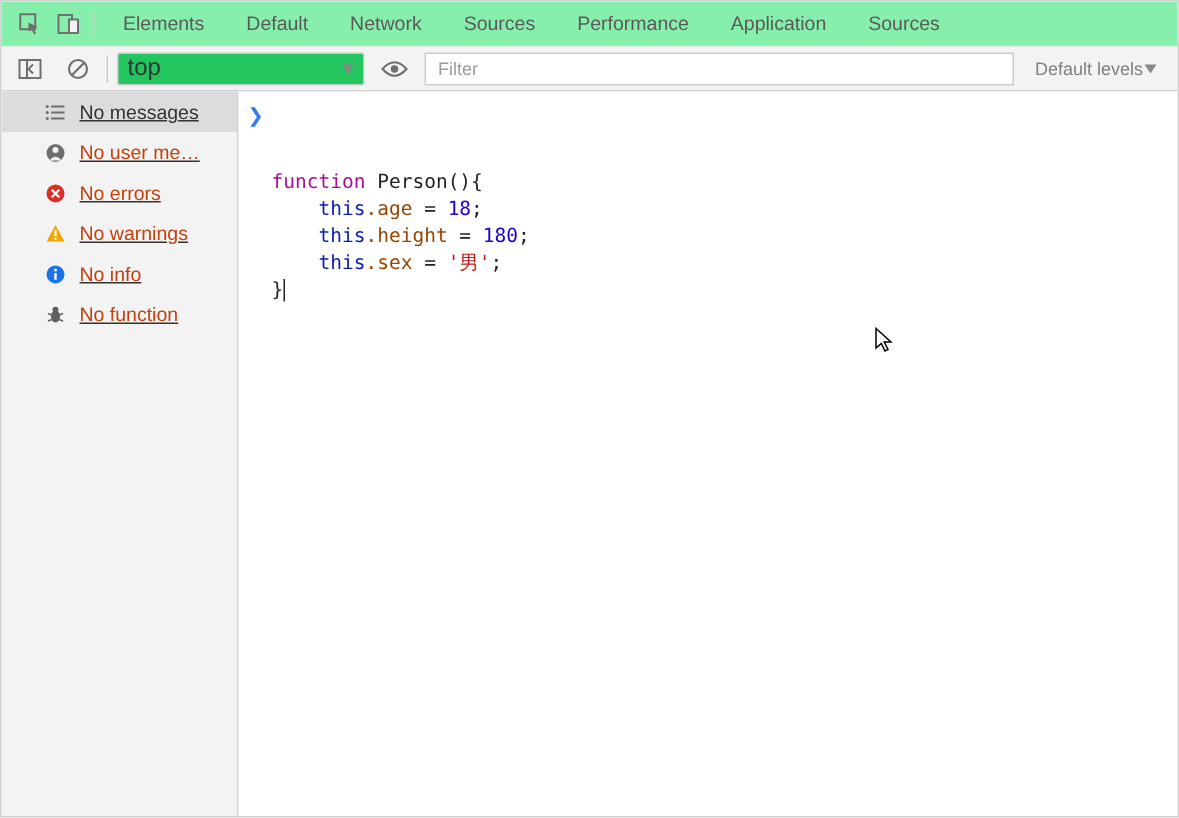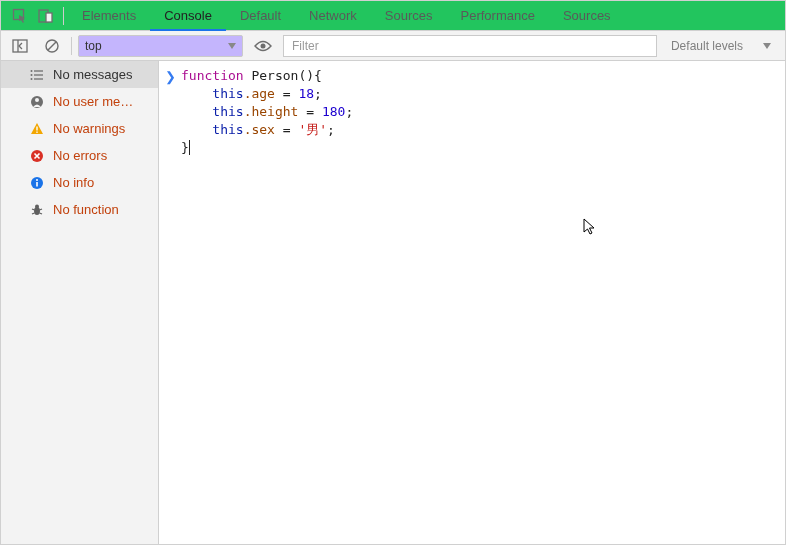--- a/index.html
+++ b/index.html
@@ -12,21 +12,21 @@
       background: #fff;
       overflow: hidden;
       border: 1px solid #d0d0d0;
     }
     .tabs {
       display: flex;
       align-items: center;
       height: 30px;
       border-bottom: 1px solid #d0d0d0;
       padding-left: 6px;
-      background: #22c55e;
+      background: #86efac;
     }
     .tabs .icon-btn {
       width: 26px;
       height: 26px;
       display: flex;
       align-items: center;
       justify-content: center;
       color: #6e6e6e;
     }
     .tab {
@@ -56,25 +56,25 @@
       display: flex;
       align-items: center;
       justify-content: center;
       color: #6e6e6e;
       border-radius: 2px;
     }
     .context-select {
       display: flex;
       align-items: center;
       border: 1px solid #cacaca;
-      background: #c4b5fd;
+      background: #22c55e;
       height: 22px;
       min-width: 165px;
       padding: 0 6px;
-      font-size: 12px;
+      font-size: 16px;
       color: #333;
       justify-content: space-between;
       border-radius: 2px;
     }
     .eye-btn {
       width: 28px;
       height: 22px;
       display: flex;
       align-items: center;
       justify-content: center;
@@ -86,34 +86,35 @@
       border: 1px solid #cacaca;
       padding: 0 8px;
       font-size: 12px;
       color: #0f766e;
       outline: none;
     }
     .filter-input::placeholder { color: #9a9a9a; }
     .levels {
       display: flex;
       align-items: center;
-      gap: 20px;
+      gap: 1px;
       color: #808080;
       font-size: 12px;
       padding: 0 8px;
       cursor: pointer;
     }
     .main {
       display: flex;
       height: calc(545px - 62px);
     }
     .sidebar {
       width: 158px;
       border-right: 1px solid #d0d0d0;
       background: #f3f3f3;
+      text-decoration: underline;
     }
     .sb-item {
       display: flex;
       align-items: center;
       gap: 10px;
       padding: 6px 10px 6px 28px;
       color: #c2410c;
       font-size: 13px;
       cursor: pointer;
       white-space: nowrap;
@@ -148,20 +149,21 @@
       position: absolute;
       left: 6px;
       top: 8px;
       font-family: Arial;
     }
     pre.code {
       margin-left: 16px;
       white-space: pre;
       line-height: 18px;
       color: #222;
+      margin-top: 46px;
     }
     .kw { color: #aa0d91; }
     .fn { color: #222; }
     .prop { color: #994500; }
     .this { color: #0d22aa; }
     .num { color: #1c00cf; }
     .str { color: #c41a16; }
     .caret-blink { border-left: 1.2px solid #222; animation: none; }
     .cursor-pointer-svg {
       position: absolute;
@@ -190,25 +192,25 @@
       </svg>
   </div>
   <div class="icon-btn">
     <svg width="16" height="16" viewBox="0 0 16 16">
         <rect x="1" y="2" width="9" height="12" fill="none" stroke="#6e6e6e" stroke-width="1.3"></rect>
         <rect x="8" y="5" width="6" height="9" fill="#f3f3f3" stroke="#6e6e6e" stroke-width="1.3"></rect>
       </svg>
   </div>
   <div style="width:1px;height:18px;background:#ccc;margin:0 4px"></div>
   <div class="tab">Elements</div>
-  <div class="tab active">Console</div>
   <div class="tab">Default</div>
   <div class="tab">Network</div>
   <div class="tab">Sources</div>
   <div class="tab">Performance</div>
+  <div class="tab">Application</div>
   <div class="tab">Sources</div>
 </div>
 
 <div class="toolbar">
   <div class="tb-btn">
     <svg width="16" height="14" viewBox="0 0 16 14">
         <rect x="1" y="1" width="14" height="12" fill="none" stroke="#6e6e6e" stroke-width="1.3"></rect>
         <line x1="6" y1="1" x2="6" y2="13" stroke="#6e6e6e" stroke-width="1.3"></line>
         <path d="M10 4 L7 7 L10 10" fill="none" stroke="#6e6e6e" stroke-width="1.3"></path>
       </svg>
@@ -262,35 +264,35 @@
             <circle cx="7" cy="7" r="6" fill="#6e6e6e"></circle>
             <circle cx="7" cy="5" r="2" fill="#f3f3f3"></circle>
             <path d="M3 12 Q7 7 11 12" fill="#f3f3f3"></path>
           </svg>
         </span>
       <span>No user me…</span>
     </div>
     <div class="sb-item">
       <span class="ic">
           <svg width="14" height="14" viewBox="0 0 14 14">
+            <circle cx="7" cy="7" r="6" fill="#d93025"></circle>
+            <path d="M4.5 4.5 L9.5 9.5 M9.5 4.5 L4.5 9.5" stroke="#fff" stroke-width="1.6"></path>
+          </svg>
+        </span>
+      <span>No errors</span>
+    </div>
+    <div class="sb-item">
+      <span class="ic">
+          <svg width="14" height="14" viewBox="0 0 14 14">
             <path d="M7 1 L13 12 L1 12 Z" fill="#f2a600"></path>
             <rect x="6.3" y="4.5" width="1.4" height="4" fill="#fff"></rect>
             <rect x="6.3" y="9.5" width="1.4" height="1.4" fill="#fff"></rect>
           </svg>
         </span>
       <span>No warnings</span>
-    </div>
-    <div class="sb-item">
-      <span class="ic">
-          <svg width="14" height="14" viewBox="0 0 14 14">
-            <circle cx="7" cy="7" r="6" fill="#d93025"></circle>
-            <path d="M4.5 4.5 L9.5 9.5 M9.5 4.5 L4.5 9.5" stroke="#fff" stroke-width="1.6"></path>
-          </svg>
-        </span>
-      <span>No errors</span>
     </div>
     <div class="sb-item">
       <span class="ic">
           <svg width="14" height="14" viewBox="0 0 14 14">
             <circle cx="7" cy="7" r="6" fill="#1a73e8"></circle>
             <rect x="6.2" y="6" width="1.6" height="4.5" fill="#fff"></rect>
             <circle cx="7" cy="4" r="1" fill="#fff"></circle>
           </svg>
         </span>
       <span>No info</span>

